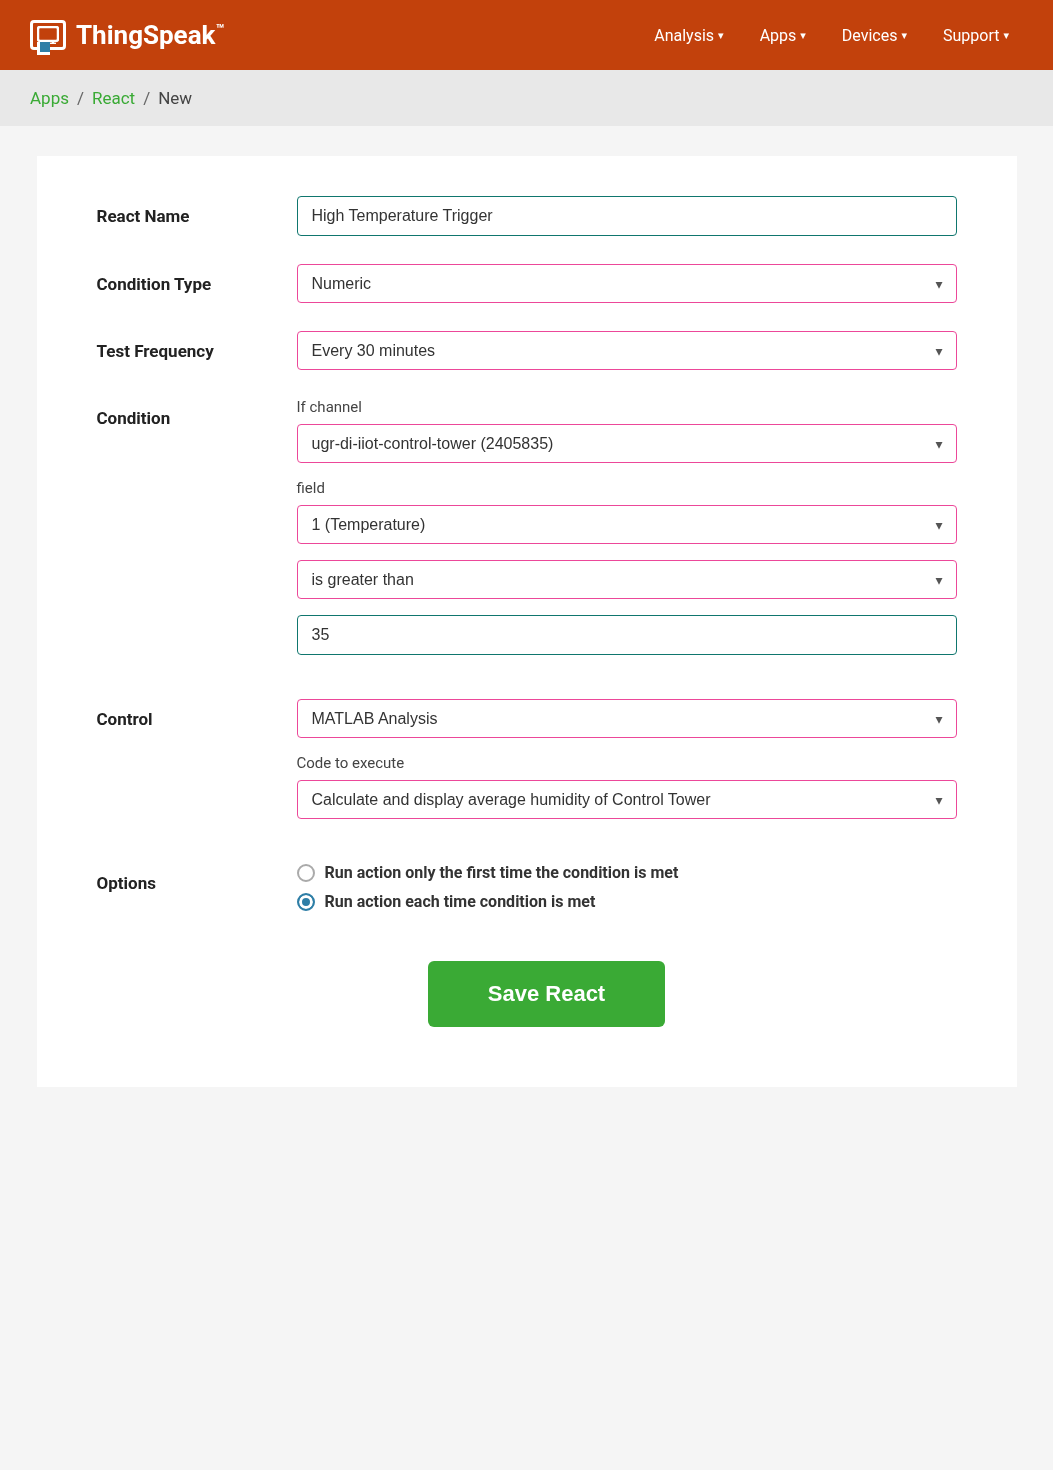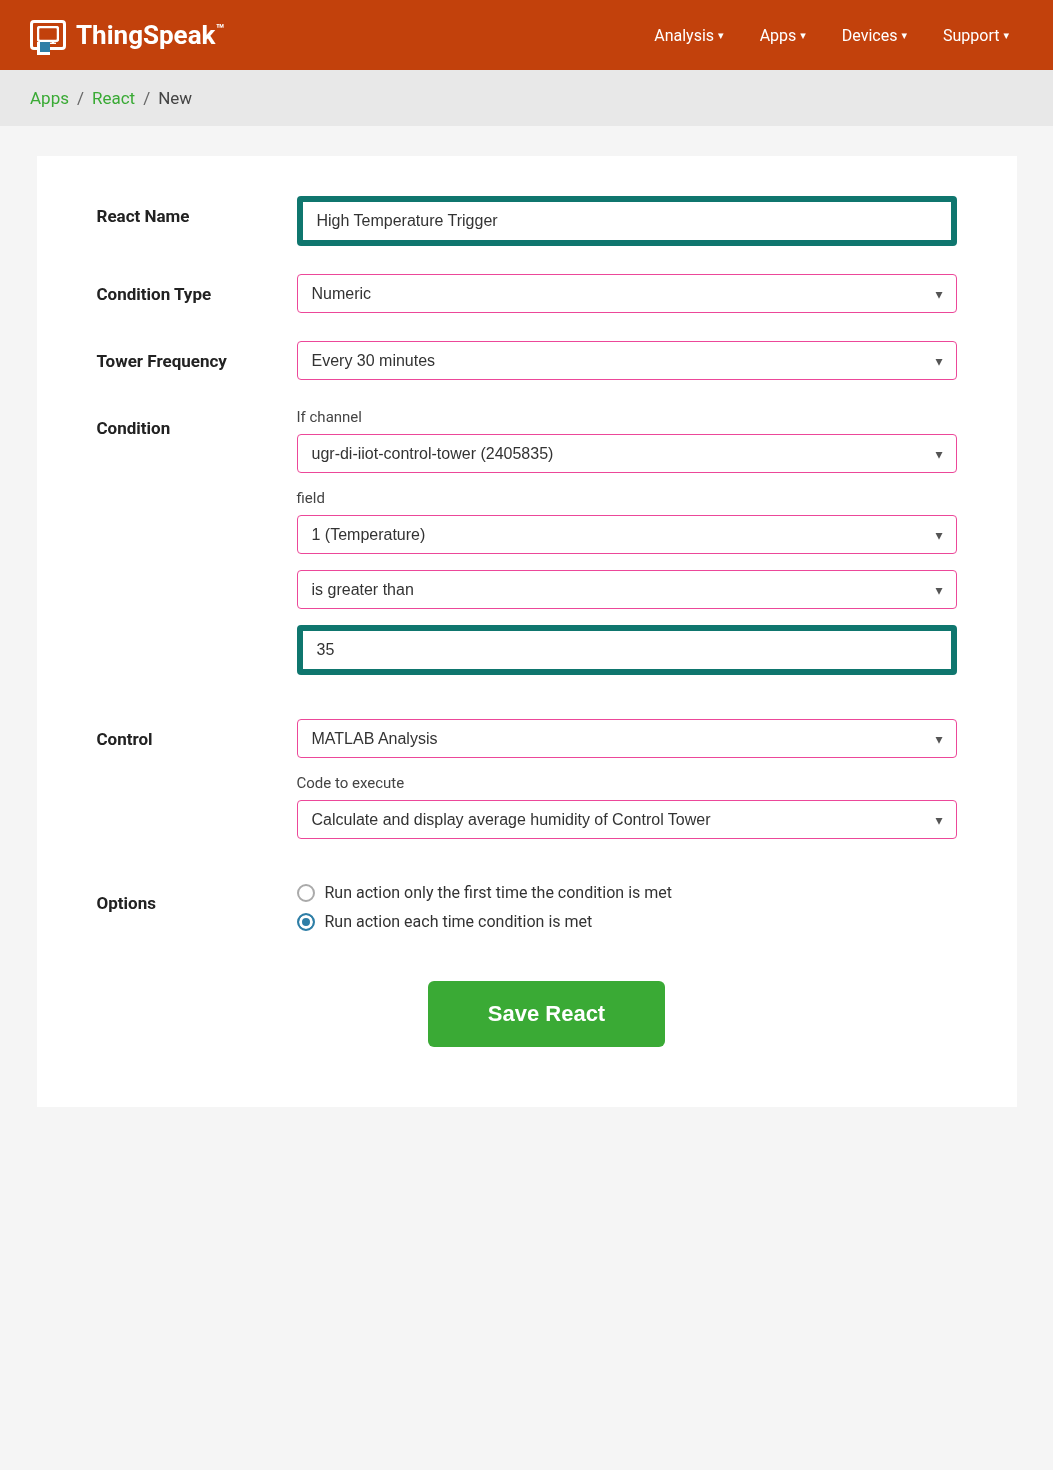--- a/index.html
+++ b/index.html
@@ -103,21 +103,21 @@
       text-align: left;
       padding-right: 26px;
     }
     .form-control-wrap {
       flex: 1;
     }
     .form-input {
       width: 100%;
       padding: 10px 14px;
       font-size: 16px;
-      border: 6px solid #0f766e;
+      border: 1px solid #0f766e;
       border-radius: 4px;
       outline: none;
       color: #333;
     }
     .form-select-wrap {
       position: relative;
       width: 100%;
     }
     .form-select {
       width: 100%;
@@ -163,20 +163,21 @@
     .options-wrap {
       flex: 1;
     }
     .radio-option {
       display: flex;
       align-items: center;
       gap: 10px;
       margin-bottom: 10px;
       font-size: 16px;
       color: #333;
+      font-weight: bold;
     }
     .radio-circle {
       width: 18px;
       height: 18px;
       border-radius: 50%;
       border: 2px solid #aaa;
       background: white;
       flex-shrink: 0;
     }
     .radio-circle.selected {
@@ -264,21 +265,21 @@
     <div class="form-label">Condition Type</div>
     <div class="form-control-wrap">
       <div class="form-select-wrap">
         <select class="form-select"><option selected="">Numeric</option><option>String</option><option>No Condition</option></select>
         <span class="select-arrow">▾</span>
       </div>
     </div>
   </div>
 
   <div class="form-row">
-    <div class="form-label">Tower Frequency</div>
+    <div class="form-label">Test Frequency</div>
     <div class="form-control-wrap">
       <div class="form-select-wrap">
         <select class="form-select"><option>Every 1 minute</option><option>Every 5 minutes</option><option>Every 10 minutes</option><option>Every 15 minutes</option><option selected="">Every 30 minutes</option><option>Every 1 hour</option></select>
         <span class="select-arrow">▾</span>
       </div>
     </div>
   </div>
 
   <div class="form-row">
     <div class="form-label">Condition</div>

